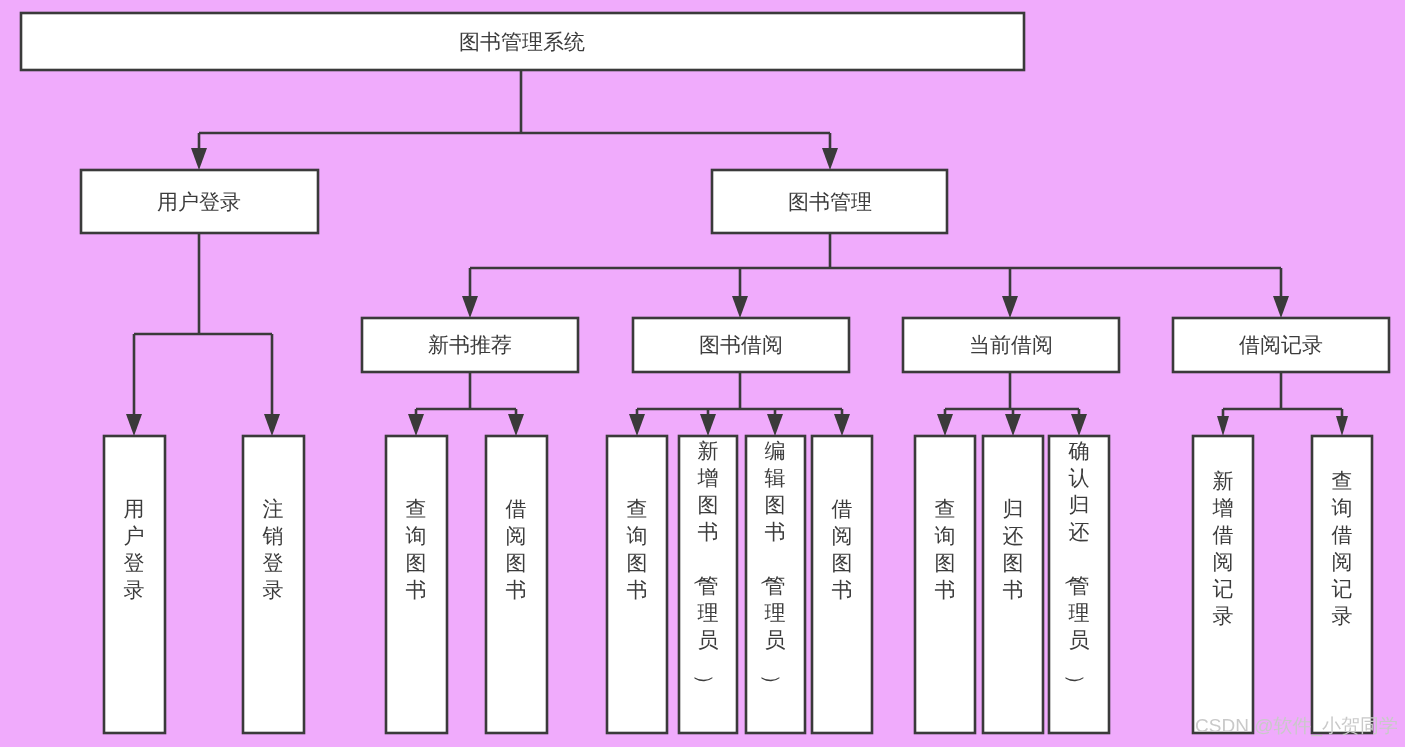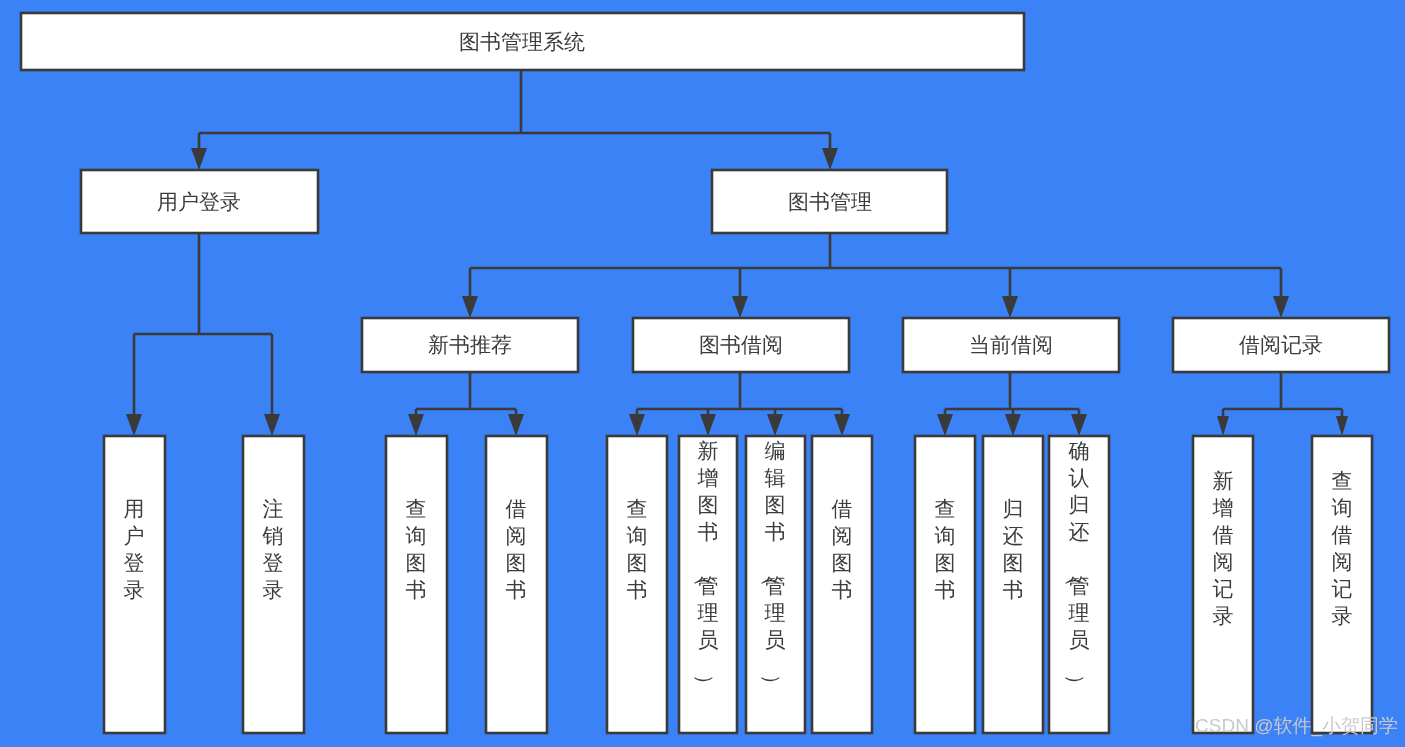--- a/index.html
+++ b/index.html
@@ -10,21 +10,21 @@
   body {
     width: 1405px;
     height: 747px;
     font-family: "Liberation Sans", "DejaVu Sans", sans-serif;
     overflow: hidden;
   }
   #diagram-root {
     position: relative;
     width: 1405px;
     height: 747px;
-    background: #3b82f6;
+    background: #f0abfc;
     text-decoration: underline;
   }
   svg.diagram-canvas {
     position: absolute;
     left: 0;
     top: 0;
     width: 1405px;
     height: 747px;
   }
   .node-box {

